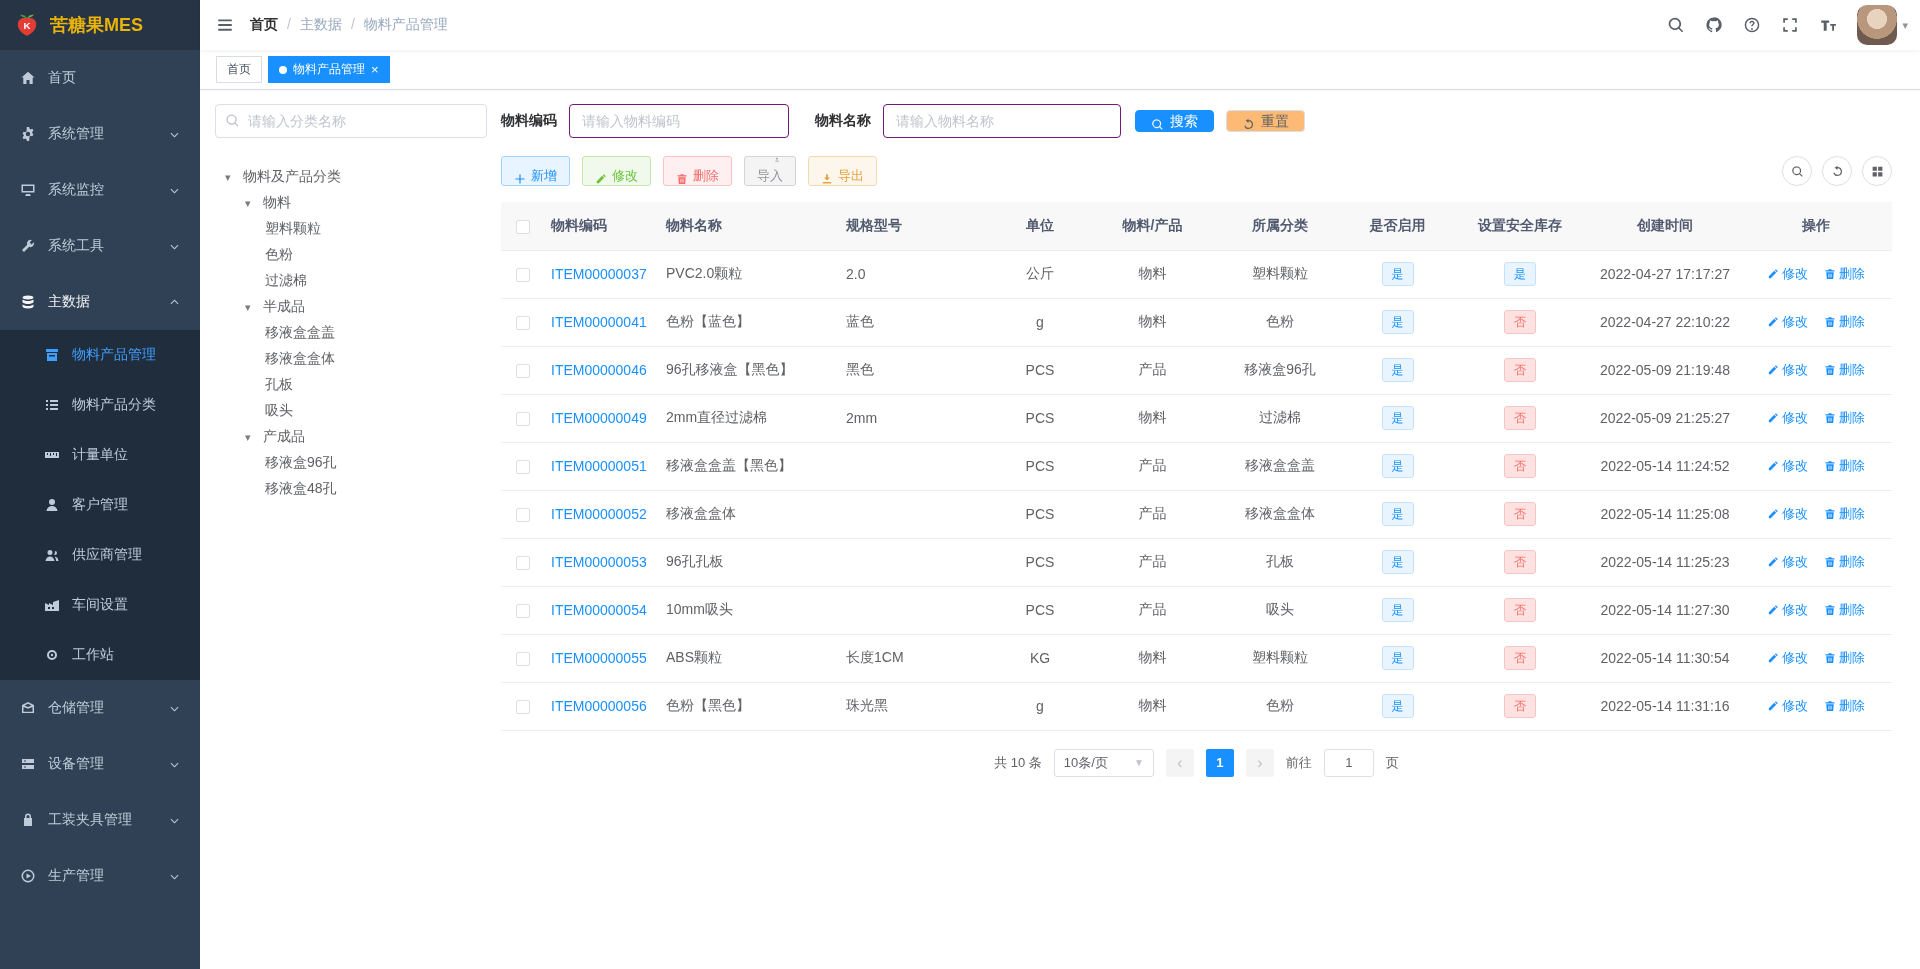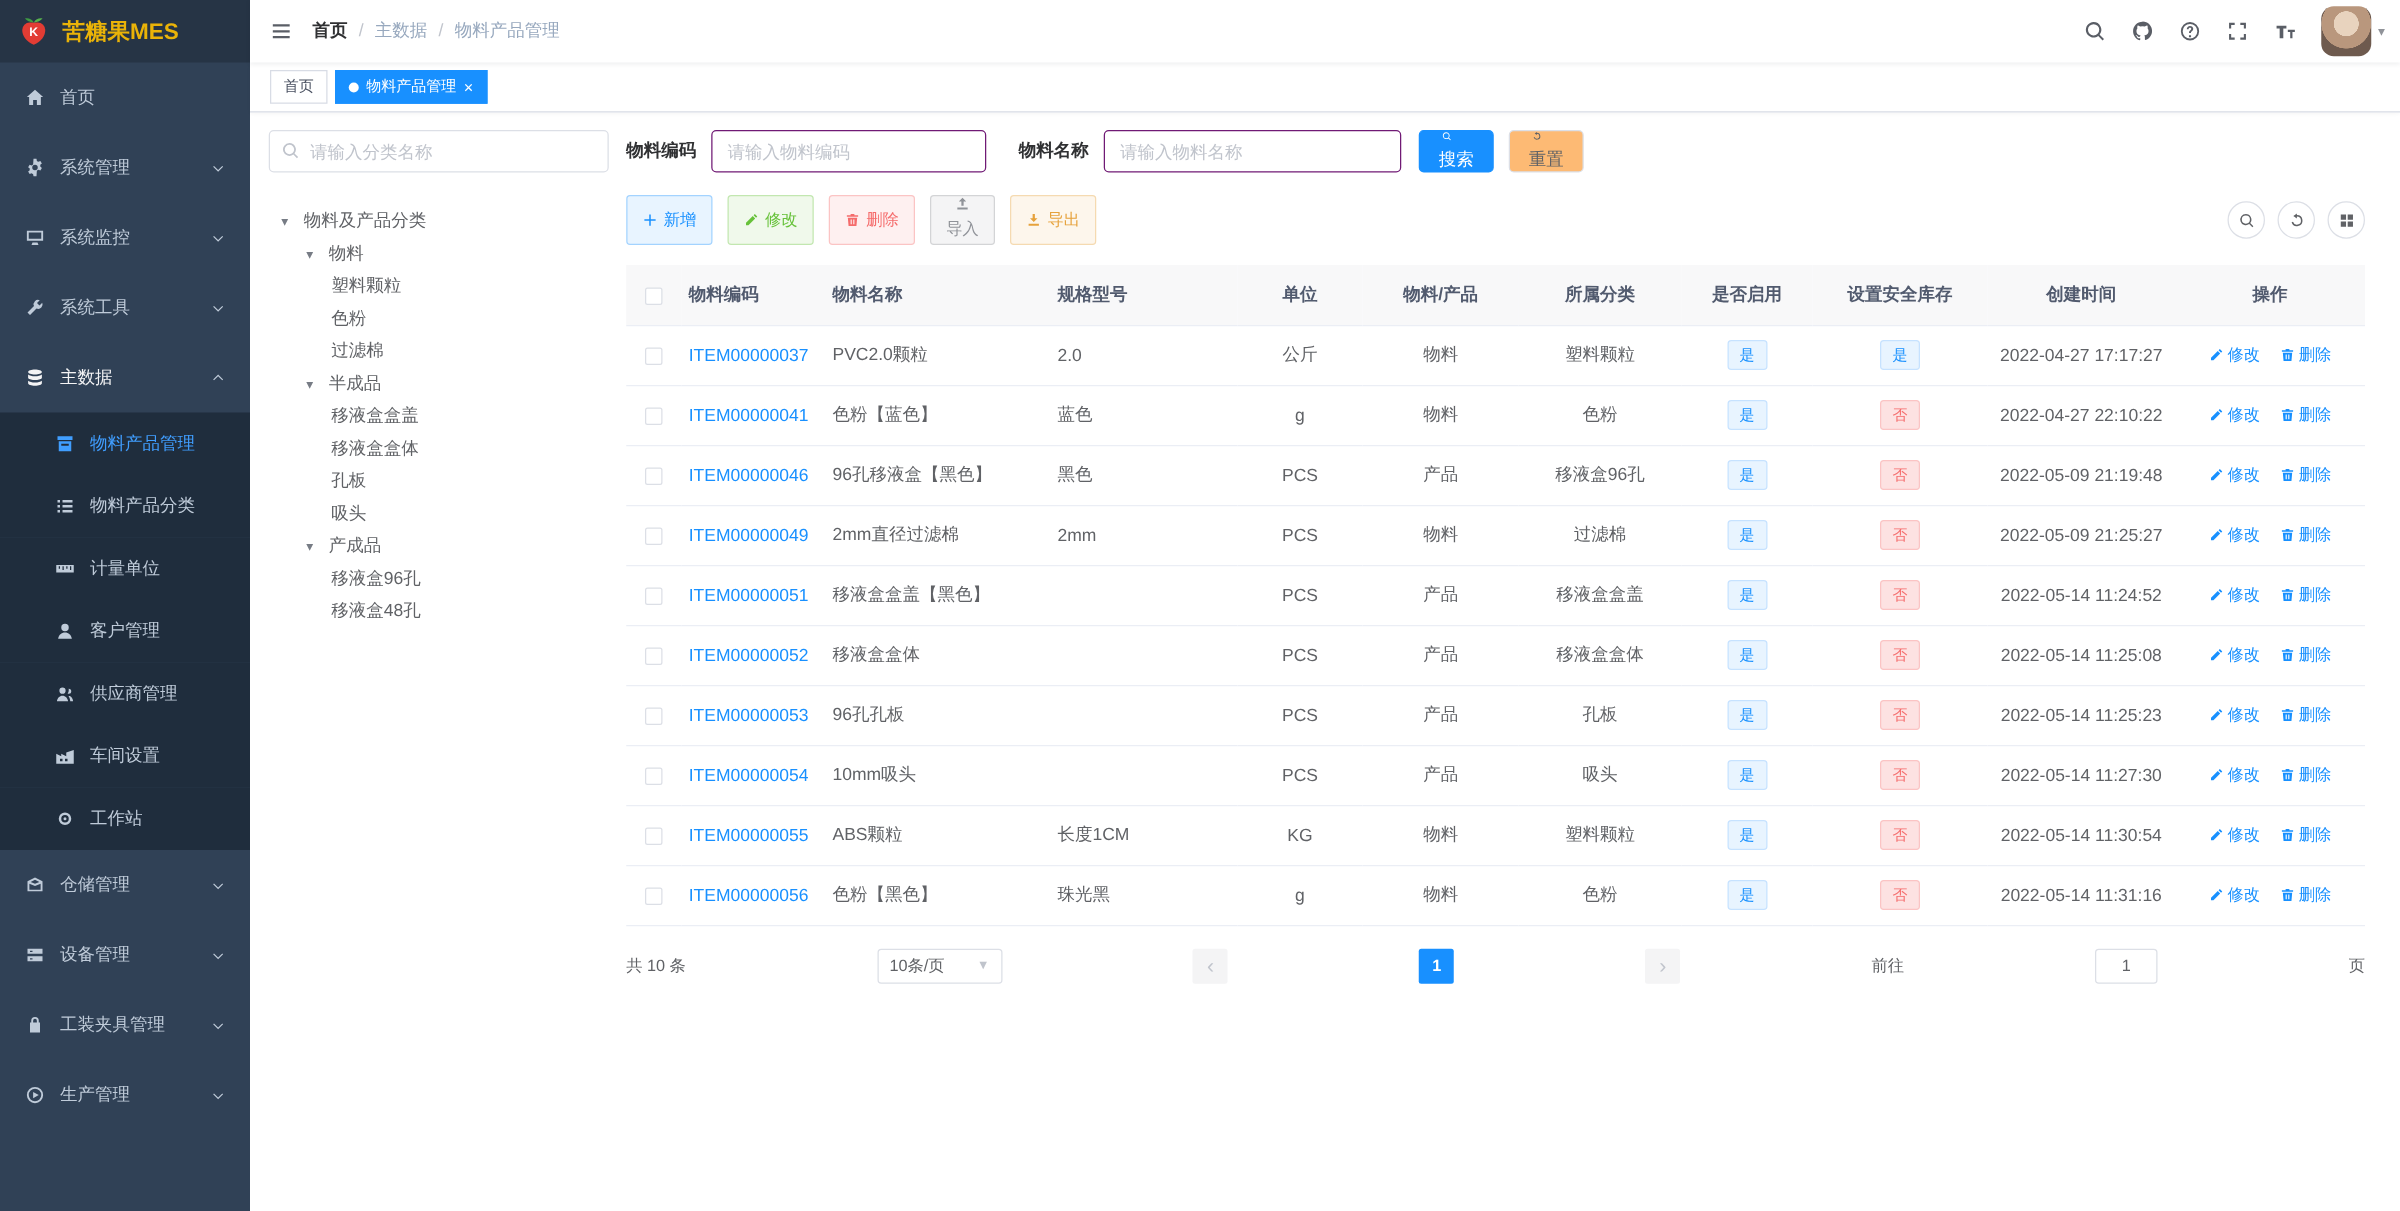--- a/index.html
+++ b/index.html
@@ -65,27 +65,27 @@
 
   
   .table-panel { flex:1; margin-left:14px; min-width:0; }
 
   .filters { display:flex; align-items:center; }
   .f-label { font-weight:700; color:#303133; margin-right:12px; white-space:nowrap; }
   .filters input { height:34px; border:1px solid #701a75; border-radius:4px; padding:0 12px; font-size:14px; color:#606266; outline:none; font-family:inherit; }
   .filters input::placeholder { color:#c0c4cc; }
   .f-code { width:220px; margin-right:26px; }
   .f-name { width:238px; margin-right:14px; }
-  .btn { display:inline-flex; align-items:flex-start; gap:6px; height:34px; padding:0 15px; border-radius:4px; font-size:14px; cursor:pointer; border:1px solid transparent; font-family:inherit;flex-direction:column; }
+  .btn { display:inline-flex; align-items:flex-end; gap:6px; height:22px; padding:0 15px; border-radius:4px; font-size:14px; cursor:pointer; border:1px solid transparent; font-family:inherit; }
   .btn svg { width:13px; height:13px; fill:currentColor; }
   .btn-search { background:#1890ff; color:#fff; border-color:#1890ff; margin-right:12px; }
   .btn-reset { background:#fdba74; color:#606266; border-color:#dcdfe6; }
 
   .toolbar { display:flex; align-items:center; margin-top:18px; }
-  .tbtn { height:40px; padding:0 12px; border-radius:3px; font-size:13px; display:inline-flex; align-items:center; gap:5px; margin-right:12px; border:1px solid; cursor:pointer; font-family:inherit; }
+  .tbtn { height:30px; padding:0 12px; border-radius:3px; font-size:13px; display:inline-flex; align-items:flex-end; gap:5px; margin-right:12px; border:1px solid; cursor:pointer; font-family:inherit; }
   .tbtn svg { width:12px; height:12px; fill:currentColor; }
   .tbtn.add { color:#1890ff; background:#e8f4ff; border-color:#a3d3ff; }
   .tbtn.edit { color:#67c23a; background:#f0f9eb; border-color:#c2e7b0; }
   .tbtn.del { color:#f56c6c; background:#fef0f0; border-color:#fbc4c4; }
   .tbtn.imp { color:#909399; background:#f4f4f5; border-color:#d3d4d6;flex-direction:column; }
   .tbtn.exp { color:#e6a23c; background:#fdf6ec; border-color:#f5dab1; }
   .mini-tools { margin-left:auto; display:flex; gap:10px; }
   .circle-btn { width:30px; height:30px; border-radius:50%; border:1px solid #dcdfe6; background:#fff; color:#606266; display:flex; align-items:center; justify-content:center; cursor:pointer; }
   .circle-btn svg { width:13px; height:13px; fill:currentColor; }
 
@@ -96,21 +96,21 @@
   .ac { text-align:center; }
   .cb { width:14px; height:14px; border:1px solid #dcdfe6; border-radius:2px; background:#fff; display:inline-block; vertical-align:middle; cursor:pointer; }
   .code-link { color:#1890ff; cursor:pointer; }
   .badge { display:inline-block; font-size:12px; line-height:1; padding:5px 9px; border-radius:3px; border:1px solid transparent; }
   .badge.yes { color:#1890ff; background:#e8f4ff; border-color:#c6e2ff; }
   .badge.no { color:#f56c6c; background:#fde2e2; border-color:#fbc4c4; }
   .op { color:#1890ff; display:inline-flex; align-items:center; gap:3px; margin:0 6px; cursor:pointer; font-size:13px; }
   .op svg { width:12px; height:12px; fill:currentColor; }
   .op i { font-style:normal; }
 
-  .pagination { display:flex; align-items:center; justify-content:space-between; gap:12px; margin-top:18px; font-size:13px; color:#606266; }
+  .pagination { display:flex; align-items:center; justify-content:center; gap:12px; margin-top:18px; font-size:13px; color:#606266; }
   .page-size { width:100px; height:28px; border:1px solid #dcdfe6; border-radius:3px; display:flex; align-items:center; justify-content:space-between; padding:0 9px; cursor:pointer; background:#fff; }
   .page-size .sel-caret { color:#c0c4cc; font-size:10px; }
   .pg-btn { width:28px; height:28px; background:#f4f4f5; border-radius:2px; display:flex; align-items:center; justify-content:center; color:#c0c4cc; font-size:17px; cursor:pointer; }
   .pg-cur { width:28px; height:28px; background:#1890ff; color:#fff; border-radius:2px; display:flex; align-items:center; justify-content:center; font-weight:600; cursor:pointer; }
   .goto-input { width:50px; height:28px; border:1px solid #dcdfe6; border-radius:3px; text-align:center; font-size:13px; color:#606266; outline:none; font-family:inherit; }
 </style>
 </head>
 <body>
 
 <svg width="0" height="0" style="position:absolute" aria-hidden="true">

